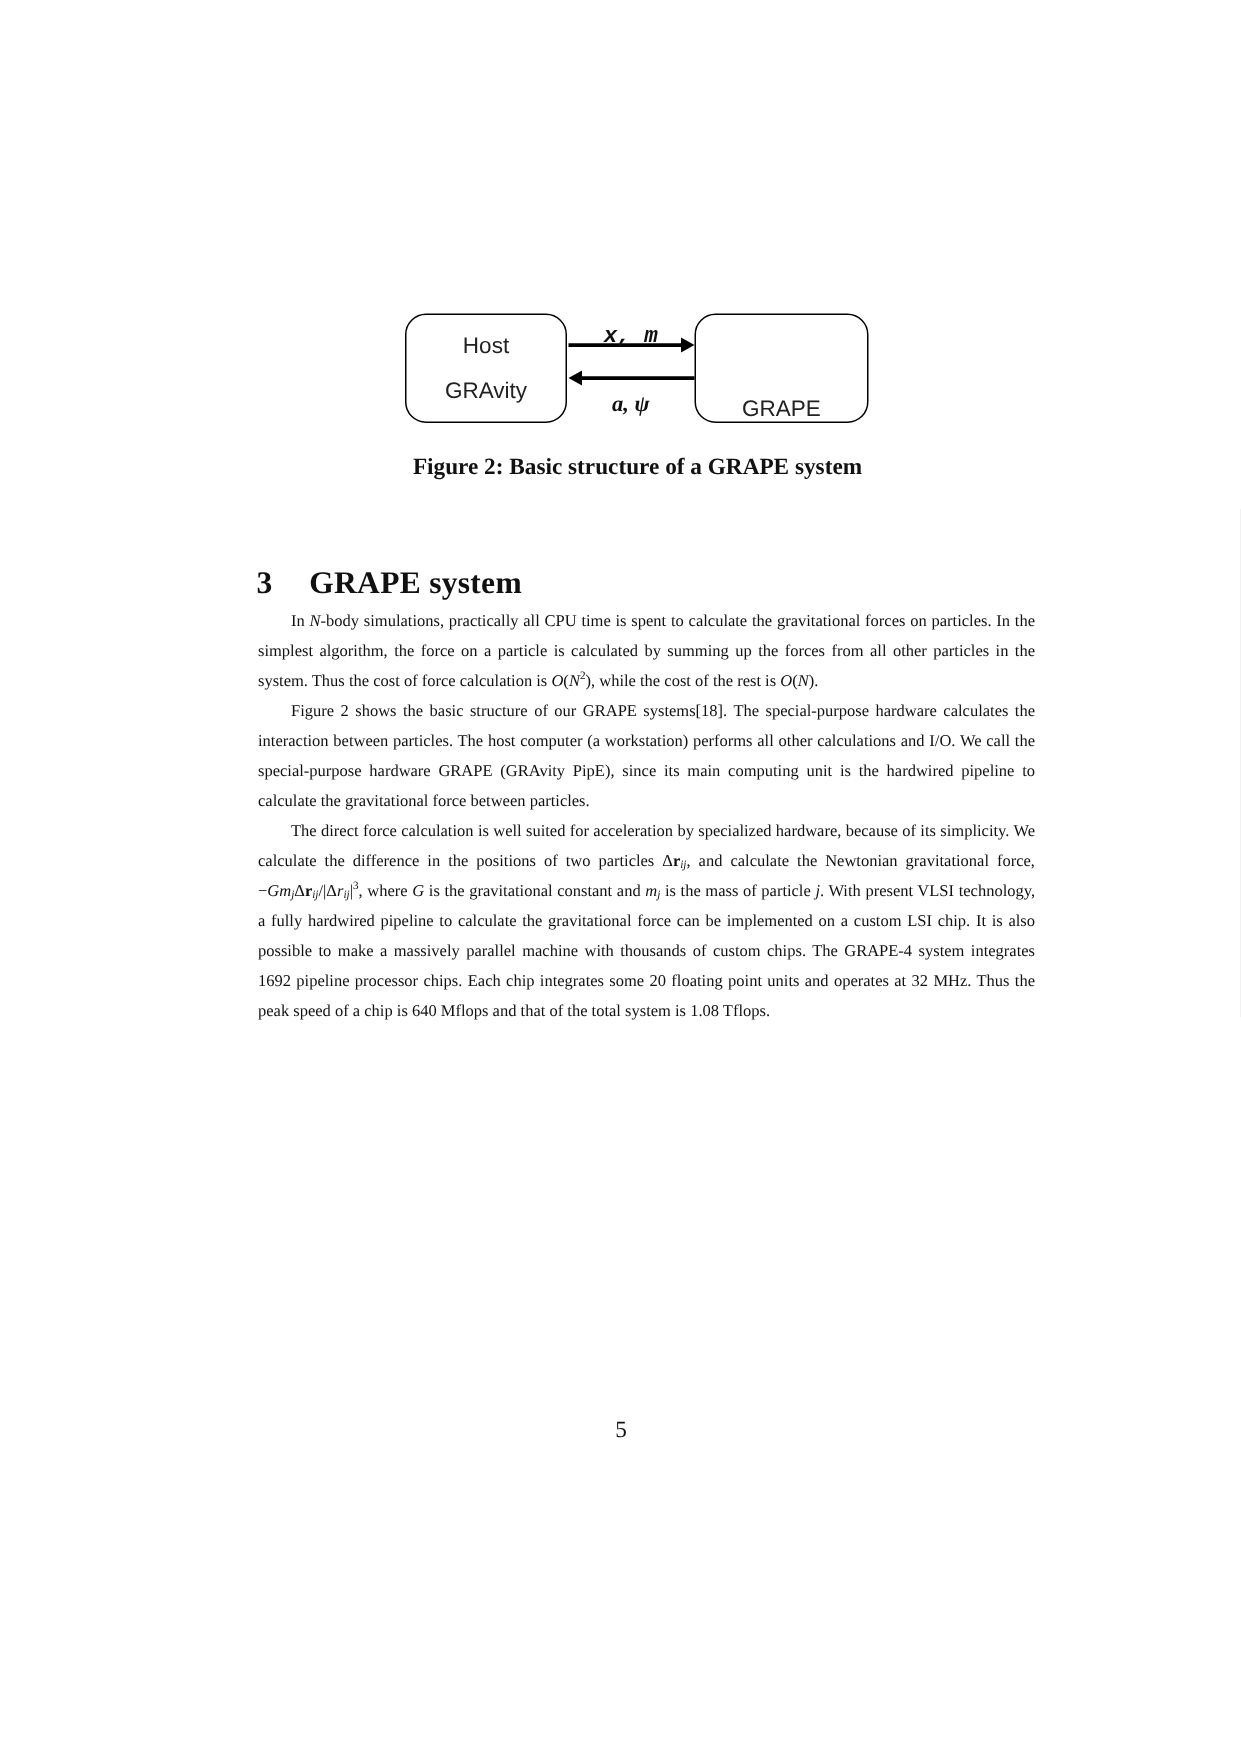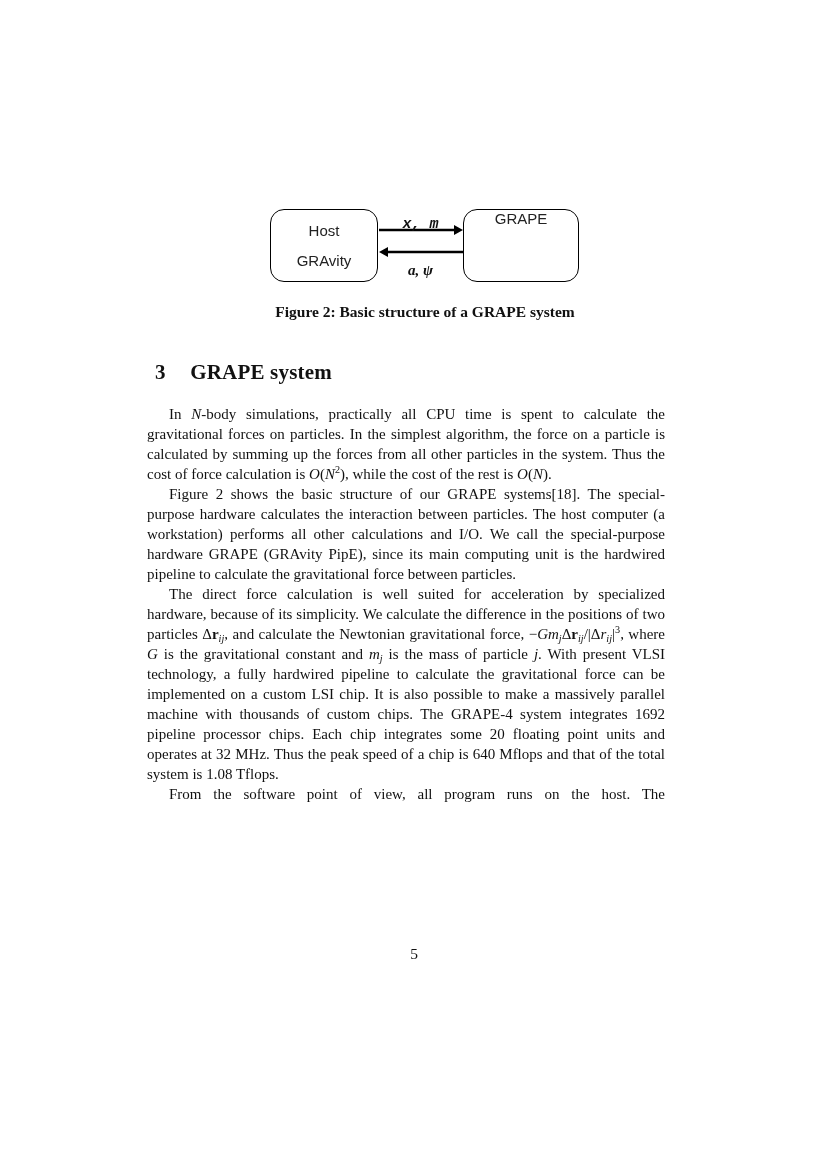--- a/index.html
+++ b/index.html
@@ -40,21 +40,21 @@
     font-family: "Liberation Sans", sans-serif;
     font-size: 15px;
     color: #222;
     display: flex;
     flex-direction: column;
     justify-content: space-evenly;
     align-items: center;
     box-sizing: border-box;
   }
   .host-box { left: 0; width: 108px; }
-  .grape-box { left: 193px; width: 116px; justify-content: flex-start; }
+  .grape-box { left: 193px; width: 116px; justify-content: flex-end; }
   .arrows-svg {
     position: absolute;
     left: 0;
     top: 0;
     width: 310px;
     height: 76px;
   }
   .arrow-label {
     position: absolute;
     left: 108px;
@@ -78,35 +78,35 @@
     font-size: 15.5px;
     color: #111;
     font-weight: bold;
   }
 
   
   .section-heading {
     position: absolute;
     left: 155px;
     top: 360px;
-    margin: 0;
+    margin: 16px;
     font-size: 21px;
     font-weight: bold;
     color: #111;
     letter-spacing: 0.2px;
   }
   .sec-num { margin-right: 19px; }
 
   
   .body-text {
     position: absolute;
-    left: 147px;
+    left: 172px;
     top: 404px;
     width: 518px;
-    font-size: 15px;
+    font-size: 11px;
     line-height: 20px;
     text-align: justify;
   }
   .body-text p {
     margin: 0;
     text-indent: 22px;
   }
   .force-justify { text-align-last: justify; }
 
   .i { font-style: italic; }
@@ -164,18 +164,17 @@
 
   <h2 class="section-heading">
     <span class="sec-num">3</span>
     <span class="sec-title">GRAPE system</span>
   </h2>
 
   <div class="body-text">
     <p><span>In </span><span class="i">N</span><span>-body simulations, practically all CPU time is spent to calculate the gravitational forces on particles. In the simplest algorithm, the force on a particle is calculated by summing up the forces from all other particles in the system. Thus the cost of force calculation is </span><span class="i">O</span><span>(</span><span class="i">N</span><span class="sup">2</span><span>), while the cost of the rest is </span><span class="i">O</span><span>(</span><span class="i">N</span><span>).</span></p>
     <p><span>Figure 2 shows the basic structure of our GRAPE systems[18]. The special-purpose hardware calculates the interaction between particles. The host computer (a workstation) performs all other calculations and I/O. We call the special-purpose hardware GRAPE (GRAvity PipE), since its main computing unit is the hardwired pipeline to calculate the gravitational force between particles.</span></p>
     <p><span>The direct force calculation is well suited for acceleration by specialized hardware, because of its simplicity. We calculate the difference in the positions of two particles Δ</span><span class="b">r</span><span class="sub i">ij</span><span>, and calculate the Newtonian gravitational force, −</span><span class="i">Gm</span><span class="sub i">j</span><span>Δ</span><span class="b">r</span><span class="sub i">ij</span><span>/|Δ</span><span class="i">r</span><span class="sub i">ij</span><span>|</span><span class="sup">3</span><span>, where </span><span class="i">G</span><span> is the gravitational constant and </span><span class="i">m</span><span class="sub i">j</span><span> is the mass of particle </span><span class="i">j</span><span>. With present VLSI technology, a fully hardwired pipeline to calculate the gravitational force can be implemented on a custom LSI chip. It is also possible to make a massively parallel machine with thousands of custom chips. The GRAPE-4 system integrates 1692 pipeline processor chips. Each chip integrates some 20 floating point units and operates at 32 MHz. Thus the peak speed of a chip is 640 Mflops and that of the total system is 1.08 Tflops.</span></p>
-    <p class="force-justify"><span>From the software point of view, all program runs on the host. The</span></p>
   </div>
 
   <div class="page-number">5</div>
 
 </div>
 
 </body></html>

